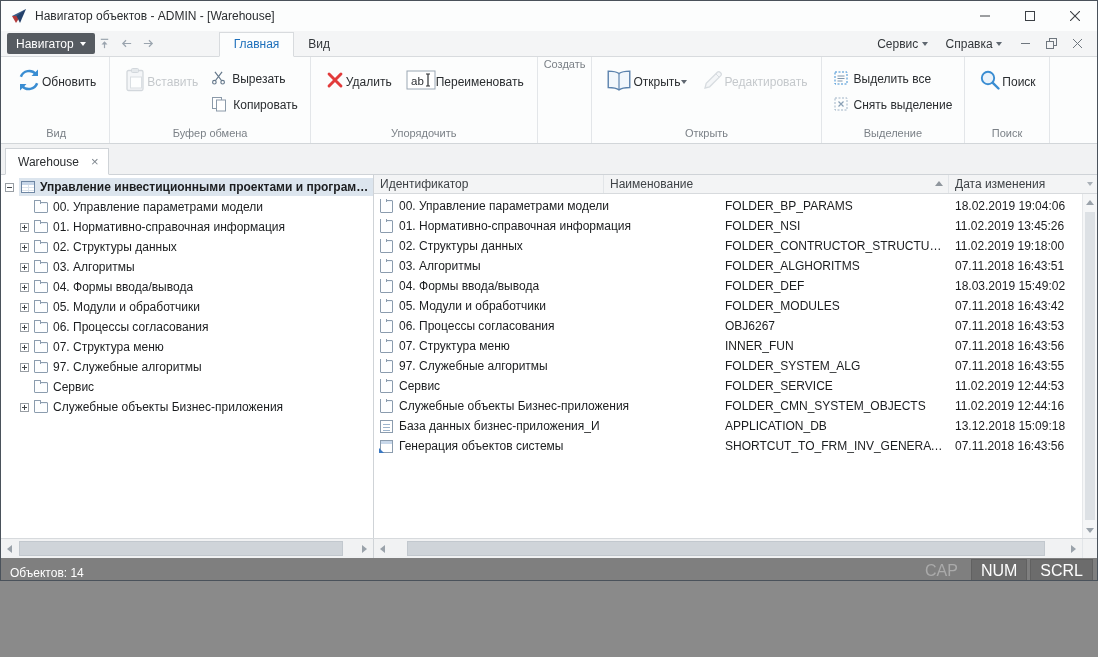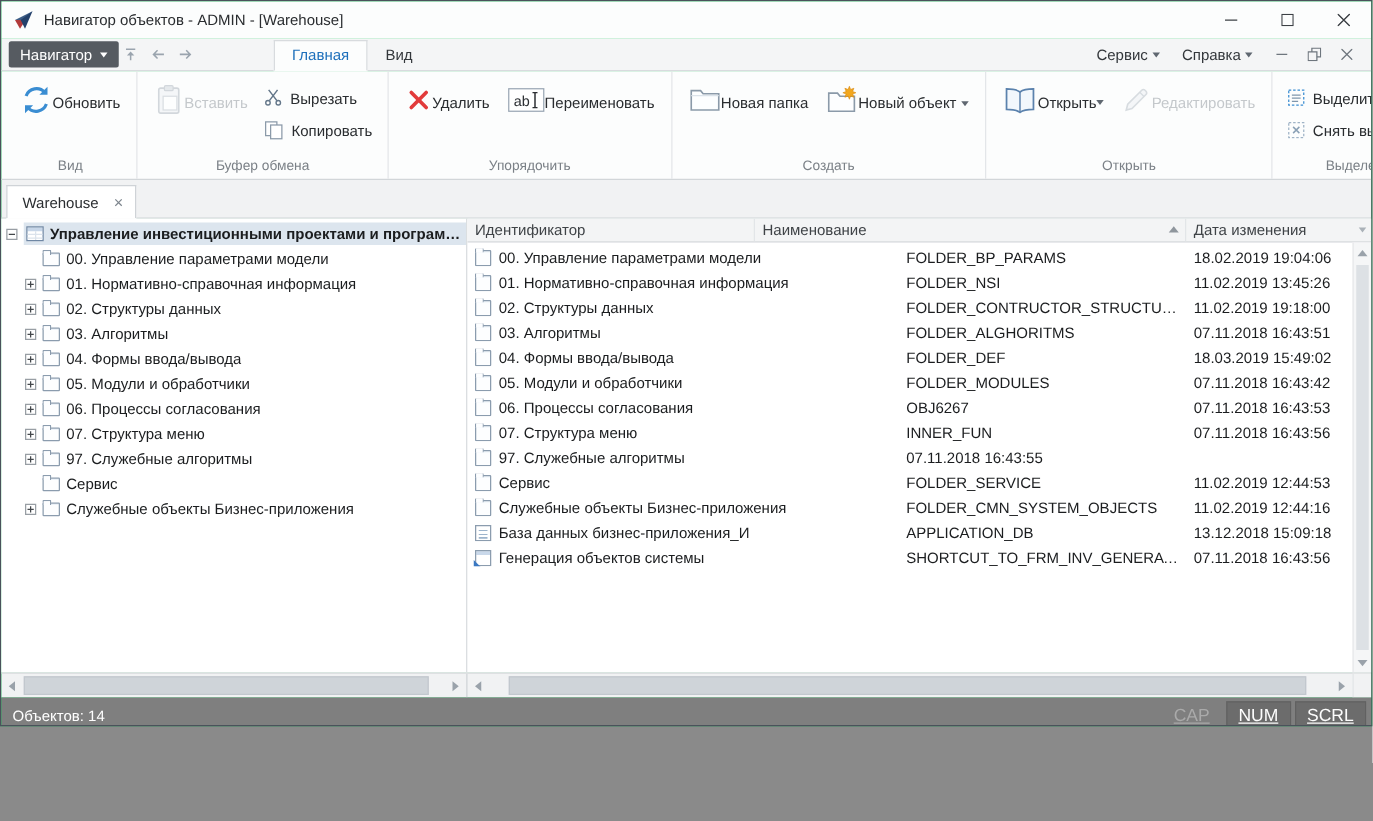--- a/index.html
+++ b/index.html
@@ -109,21 +109,21 @@
   .sb-track { flex:1; position:relative; }
   .sb-thumb { position:absolute; top:2px; bottom:2px; background:#cfd4d9; border:1px solid #c2c8ce; }
   .hbar.left .sb-thumb { left:1px; right:13px; }
   .hbar.right .sb-thumb { left:16px; right:20px; }
   .sb-corner { width:15px; flex:none; background:#f1f2f3; border-left:1px solid #e2e5e8; }
 
   
   .statusbar { height:22px; flex:none; background:#7f7f7f; color:#fff; display:flex; align-items:flex-end; padding:0 4px 0 9px; }
   .status-left { white-space:nowrap; }
   .status-spacer { flex:1; }
-  .ind { font-size:14px; padding:3px 10px; margin-left:3px;text-decoration:underline; }
+  .ind { font-size:16px; padding:3px 10px; margin-left:3px; }
   .ind.v-false { color:#aaaaaa; }
   .ind.v-true { background:#6c6c6c; box-shadow:inset 0 0 0 1px #616161; color:#fdfdfd; }
 </style>
 </head>
 <body>
 
 <div class="window">
 
   <div class="titlebar">
     <span class="app-logo">
@@ -277,40 +277,20 @@
                 <path d="M20 5h4M20 17h4" stroke="#2c2f33"></path>
               </svg>
           </span>
           <span class="blabel">Переименовать</span>
         </div>
       </div>
       <div class="rgroup-label">Упорядочить</div>
     </div>
 
     <div class="rgroup">
-      <div class="rgroup-content">
-        <div class="big-btn">
-          <span class="bicon">
-            <svg width="26" height="22" viewBox="0 0 26 22">
-                <path d="M2 3.5h7.5l2 2.5H24v13H2z" fill="#fdfeff" stroke="#8b9aa9" stroke-width="1.3"></path>
-                <path d="M2 7.5h22" stroke="#dce3ea"></path>
-              </svg>
-          </span>
-          <span class="blabel">Новая папка</span>
-        </div>
-        <div class="big-btn">
-          <span class="bicon">
-            <svg width="26" height="24" viewBox="0 0 26 24">
-                <path d="M2 6.5h7l2 2.5h11.5v12H2z" fill="#fdfeff" stroke="#8b9aa9" stroke-width="1.3"></path>
-                <path d="M18.5 1l1 2.6 2.6-1-1 2.6 2.6 1-2.6 1 1 2.6-2.6-1-1 2.6-1-2.6-2.6 1 1-2.6-2.6-1 2.6-1-1-2.6 2.6 1z" fill="#f2a71e" stroke="#d98a12" stroke-width="0.5"></path>
-              </svg>
-          </span>
-          <span class="blabel"><span>Новый объект</span><i class="caret"></i></span>
-        </div>
-      </div>
       <div class="rgroup-label">Создать</div>
     </div>
 
     <div class="rgroup">
       <div class="rgroup-content">
         <div class="big-btn">
           <span class="bicon">
             <svg width="28" height="24" viewBox="0 0 26 22">
                 <path d="M13 5C10.8 3.4 7.6 2.8 3 2.8V18c4.6 0 7.8.6 10 2.2 2.2-1.6 5.4-2.2 10-2.2V2.8c-4.6 0-7.8.6-10 2.2z" fill="#f2f7fc" stroke="#5b82ad" stroke-width="1.3"></path>
                 <path d="M13 5v15.2" stroke="#5b82ad" stroke-width="1.1"></path>
@@ -545,20 +525,21 @@
               </div>
               <div class="cell c-id">INNER_FUN</div>
               <div class="cell c-date">07.11.2018 16:43:56</div>
             </div>
 
             <div class="grid-row">
               <div class="cell c-name">
                 <span class="gi v-folder"></span>
                 <span>97. Служебные алгоритмы</span>
               </div>
+              <div class="cell c-id">FOLDER_SYSTEM_ALG</div>
               <div class="cell c-date">07.11.2018 16:43:55</div>
             </div>
 
             <div class="grid-row">
               <div class="cell c-name">
                 <span class="gi v-folder"></span>
                 <span>Сервис</span>
               </div>
               <div class="cell c-id">FOLDER_SERVICE</div>
               <div class="cell c-date">11.02.2019 12:44:53</div>

